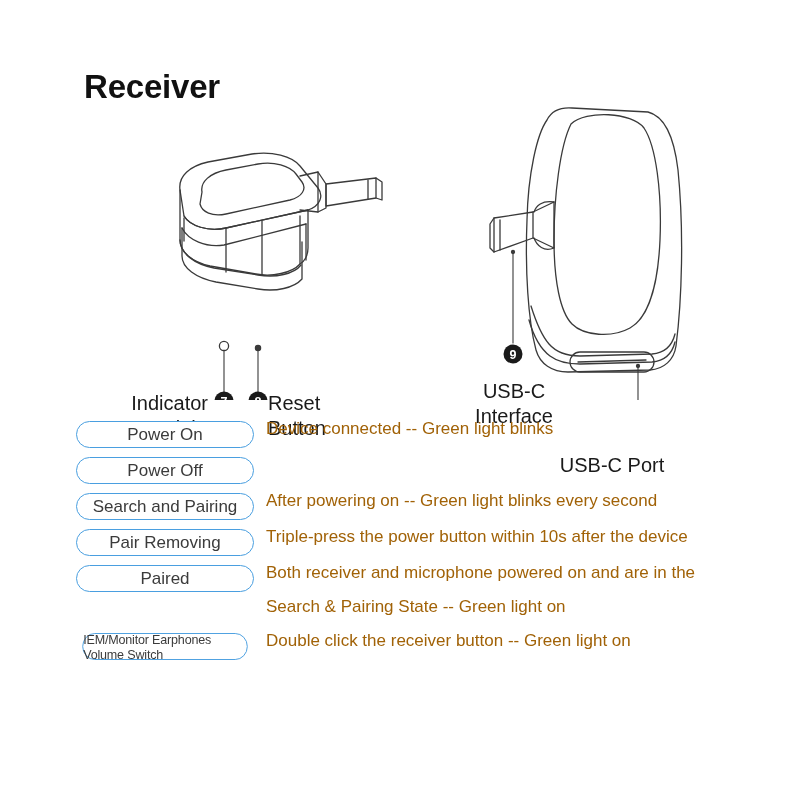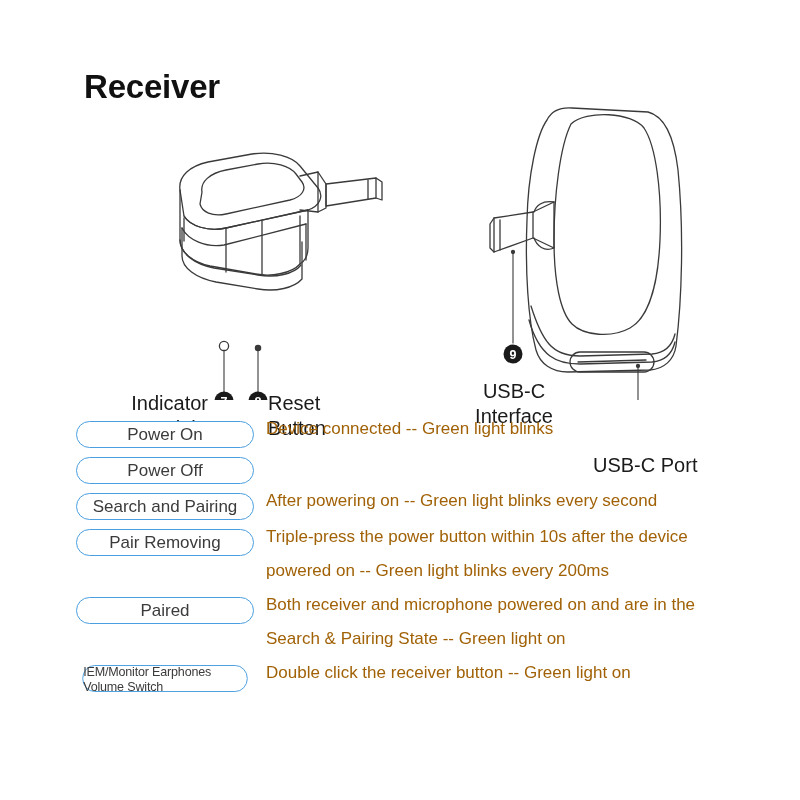--- a/index.html
+++ b/index.html
@@ -59,23 +59,23 @@
     text-align: left;
     width: 110px;
   }
   #label-usbc-interface {
     left: 456px;
     top: 279px;
     text-align: center;
     width: 116px;
   }
   #label-usbc-port {
-    left: 593px;
+    left: 532px;
     top: 353px;
-    text-align: left;
+    text-align: center;
     width: 160px;
   }
 
   
   #spec-table {
     position: absolute;
     left: 76px;
     top: 412px;
     width: 660px;
   }
@@ -266,21 +266,20 @@
       <div class="desc-cell">
         <div class="desc-line">After powering on -- Green light blinks every second</div>
       </div>
     </div>
     <div class="spec-row">
       <div class="pill-cell">
         <div class="pill" style="border-color: rgb(74, 159, 224);">Pair Removing</div>
       </div>
       <div class="desc-cell">
         <div class="desc-line">Triple-press the power button within 10s after the device</div>
-        <div class="desc-line">powered on -- Green light blinks every 200ms</div>
       </div>
     </div>
     <div class="spec-row">
       <div class="pill-cell">
         <div class="pill" style="border-color: rgb(74, 159, 224);">Paired</div>
       </div>
       <div class="desc-cell">
         <div class="desc-line">Both receiver and microphone powered on and are in the</div>
         <div class="desc-line">Search &amp; Pairing State -- Green light on</div>
       </div>

